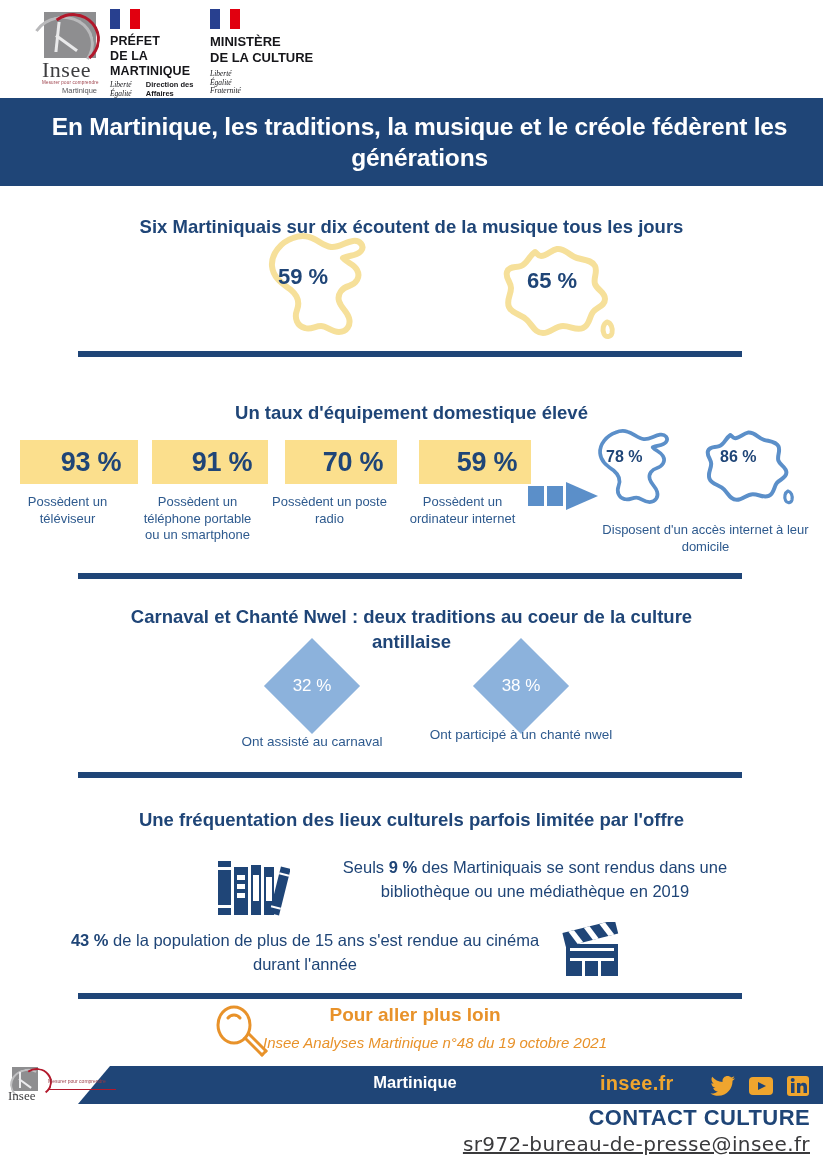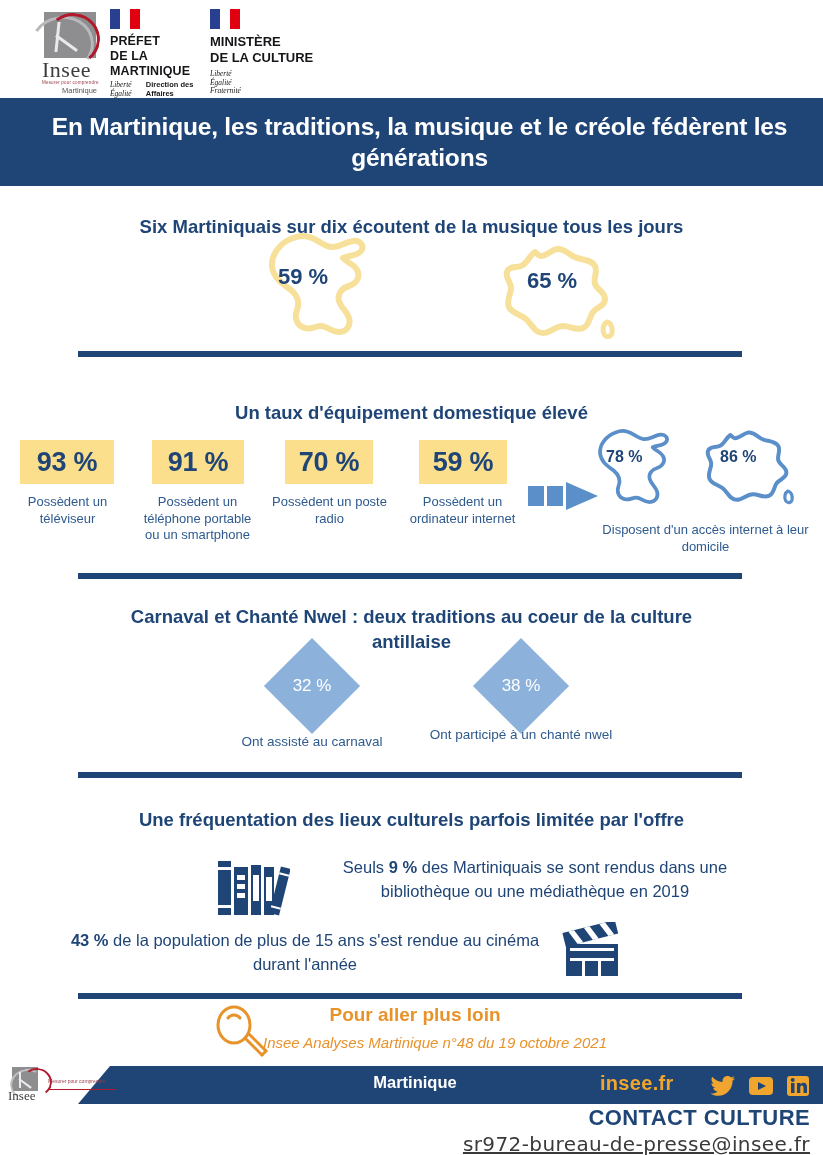--- a/index.html
+++ b/index.html
@@ -51,21 +51,21 @@
   .sechead{position:absolute;left:100px;width:623px;text-align:center;color:#1F4577;font-weight:bold;font-size:18.5px;line-height:25px;margin-top:16px;}
 
   
   .divider{position:absolute;left:78px;width:664px;height:6px;background:#1F4577;}
 
   
   .mapwrap{position:absolute;}
   .mapval{position:absolute;font-weight:bold;color:#1F4577;}
 
   
-  .badge{position:absolute;background:#FBDF8D;display:flex;align-items:center;justify-content:center;}
+  .badge{position:absolute;background:#FBDF8D;display:flex;align-items:center;justify-content:center;padding-left:24px;}
   .badge span{font-weight:bold;font-size:27px;color:#1F4577;letter-spacing:-.3px;}
   .badgecap{position:absolute;text-align:center;font-size:13px;line-height:16.5px;color:#2E5A8E;}
 
   
   .arrowgrp{position:absolute;left:528px;top:482px;width:70px;height:28px;}
   .arrowgrp .sq{position:absolute;top:4px;width:16px;height:20px;background:#5B8FC9;}
   .arrowgrp .sq1{left:0;}
   .arrowgrp .sq2{left:19px;}
   .arrowgrp .hd{position:absolute;left:38px;top:0;width:0;height:0;border-top:14px solid transparent;border-bottom:14px solid transparent;border-left:32px solid #5B8FC9;}
 

